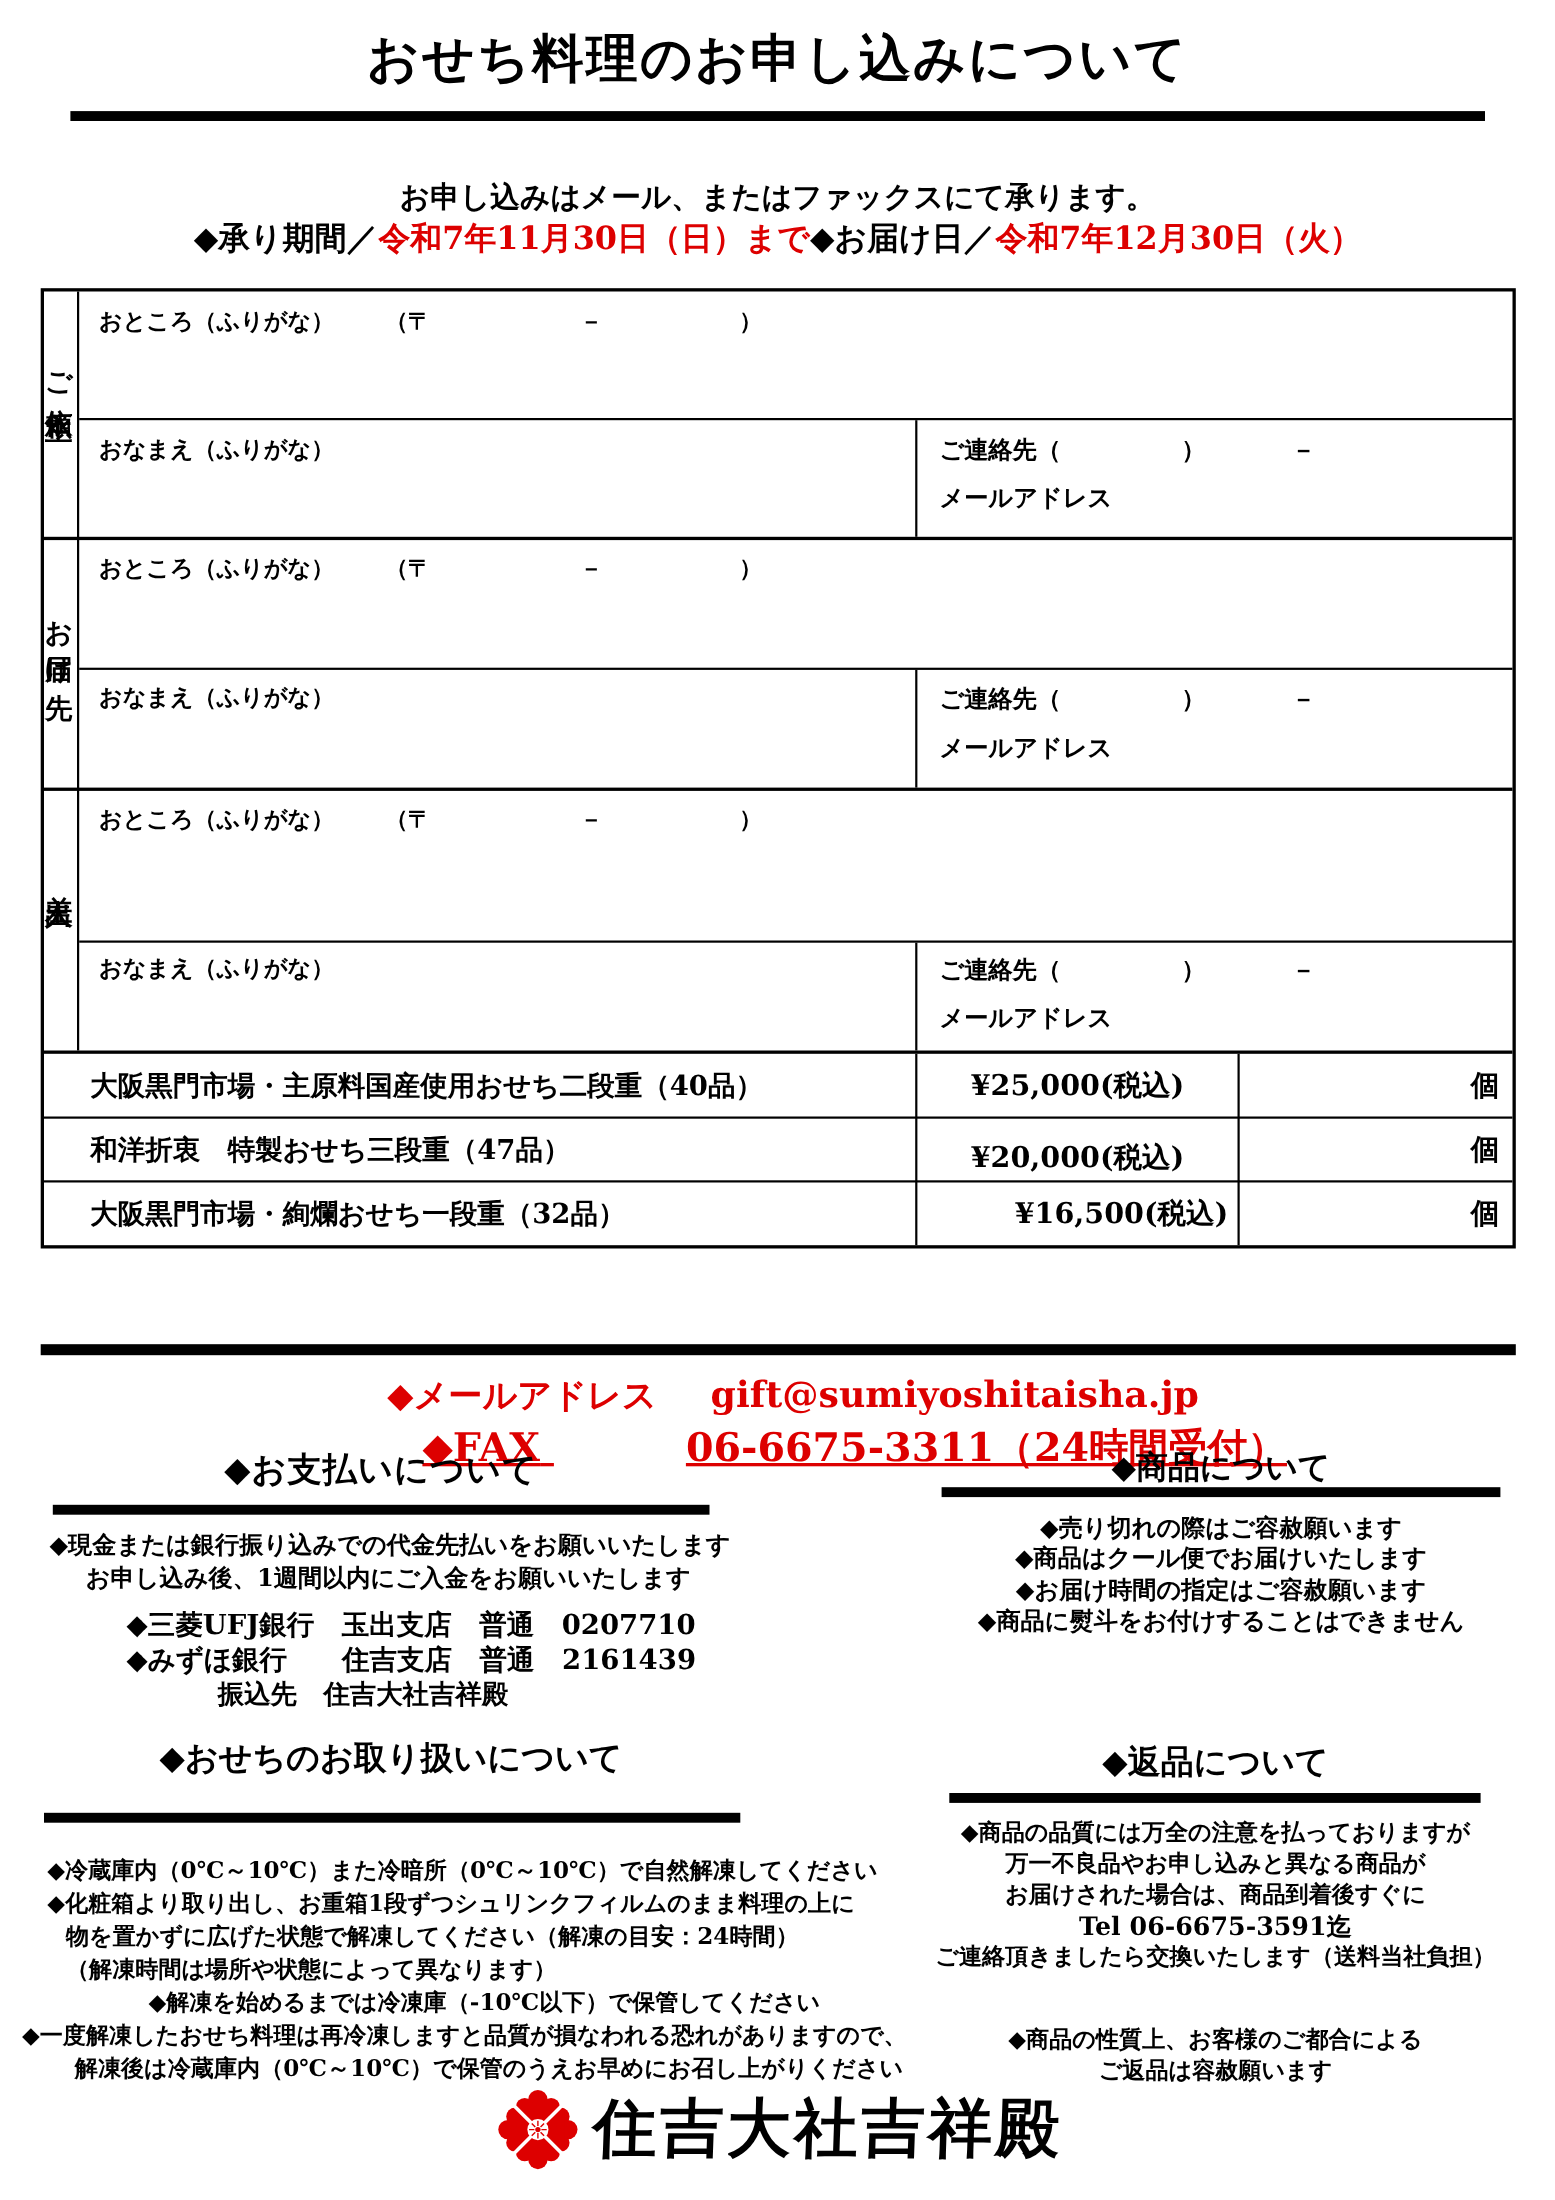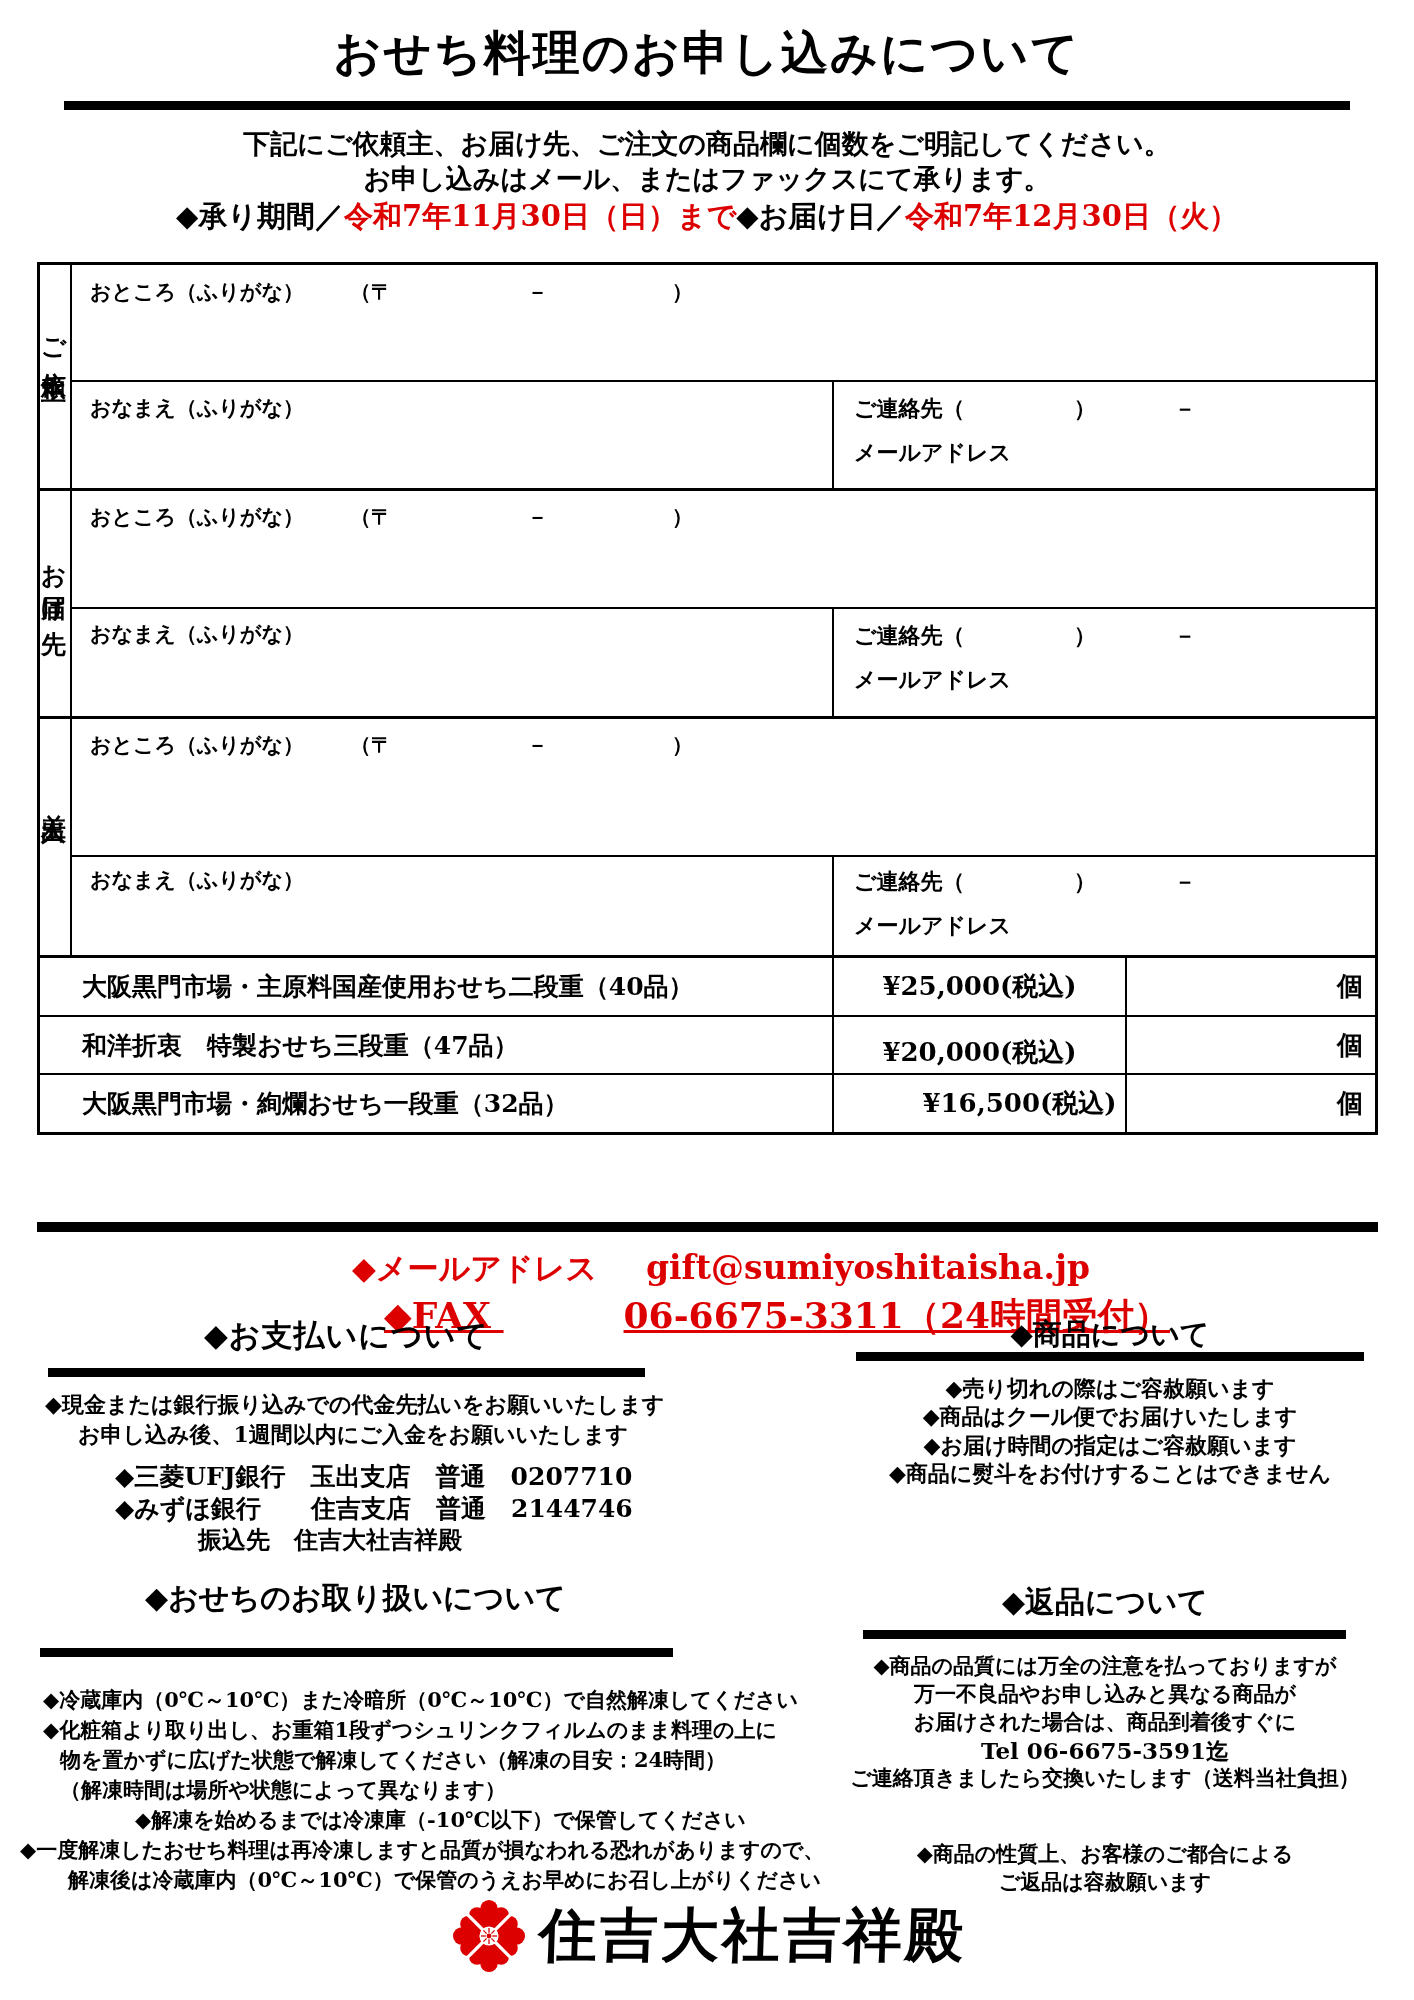--- a/index.html
+++ b/index.html
@@ -18,21 +18,20 @@
   .logo-row{display:flex;align-items:center;justify-content:center;gap:10px;}
   .logo-text{font-size:58px;letter-spacing:3px;transform:skewX(-2deg);}
 </style>
 </head>
 <body>
 
 <div id="page">
 
   <div class="abs ctr" style="top:22px;font-size:47px;letter-spacing:2px;">おせち料理のお申し込みについて</div>
   <div class="hline" style="left:64px;top:101px;width:1286px;height:9px;"></div>
-  <div class="abs ctr" style="top:126px;font-size:27px;">下記にご依頼主、お届け先、ご注文の商品欄に個数をご明記してください。</div>
   <div class="abs ctr" style="top:161px;font-size:27px;">お申し込みはメール、またはファックスにて承ります。</div>
   <div class="abs ctr" style="top:197px;font-size:29px;">
     <span>◆承り期間／</span><span class="red">令和7年11月30日（日）まで</span><span>◆お届け日／</span><span class="red">令和7年12月30日（火）</span>
   </div>
 
   <div class="abs" style="left:37px;top:262px;width:1341px;height:873px;border:3px solid #000;box-sizing:border-box;"></div>
 
   <div class="vline" style="left:70px;top:265px;width:2px;height:690px;"></div>
   <div class="hline" style="left:72px;top:380px;width:1303px;height:2px;"></div>
   <div class="hline" style="left:40px;top:488px;width:1335px;height:3px;"></div>
@@ -115,21 +114,21 @@
   <div class="abs red" style="left:384px;top:1292px;font-size:36px;text-decoration:underline;">
     <span>◆FAX</span>
     <span style="margin-left:120px;">06-6675-3311（24時間受付）</span>
   </div>
 
   <div class="abs heading" style="left:48px;top:1315px;width:597px;text-align:center;font-size:31px;">◆お支払いについて</div>
   <div class="hline" style="left:48px;top:1368px;width:597px;height:9px;"></div>
   <div class="abs" style="left:45px;top:1390px;font-size:22px;">◆現金または銀行振り込みでの代金先払いをお願いいたします</div>
   <div class="abs" style="left:78px;top:1420px;font-size:22px;">お申し込み後、1週間以内にご入金をお願いいたします</div>
   <div class="abs" style="left:115px;top:1460px;font-size:25px;">◆三菱UFJ銀行　玉出支店　普通　0207710</div>
-  <div class="abs" style="left:115px;top:1492px;font-size:25px;">◆みずほ銀行　　住吉支店　普通　2144746</div>
+  <div class="abs" style="left:115px;top:1492px;font-size:25px;">◆みずほ銀行　　住吉支店　普通　2161439</div>
   <div class="abs" style="left:198px;top:1524px;font-size:24px;">振込先　住吉大社吉祥殿</div>
 
   <div class="abs" style="left:860px;top:1315px;width:500px;text-align:center;font-size:29px;">◆商品について</div>
   <div class="hline" style="left:856px;top:1352px;width:508px;height:9px;"></div>
   <div class="abs" style="left:860px;top:1374px;width:500px;text-align:center;font-size:22px;">◆売り切れの際はご容赦願います</div>
   <div class="abs" style="left:860px;top:1402px;width:500px;text-align:center;font-size:22px;">◆商品はクール便でお届けいたします</div>
   <div class="abs" style="left:860px;top:1431px;width:500px;text-align:center;font-size:22px;">◆お届け時間の指定はご容赦願います</div>
   <div class="abs" style="left:860px;top:1459px;width:500px;text-align:center;font-size:22px;">◆商品に熨斗をお付けすることはできません</div>
 
   <div class="abs" style="left:118px;top:1578px;width:475px;text-align:center;font-size:30px;">◆おせちのお取り扱いについて</div>

